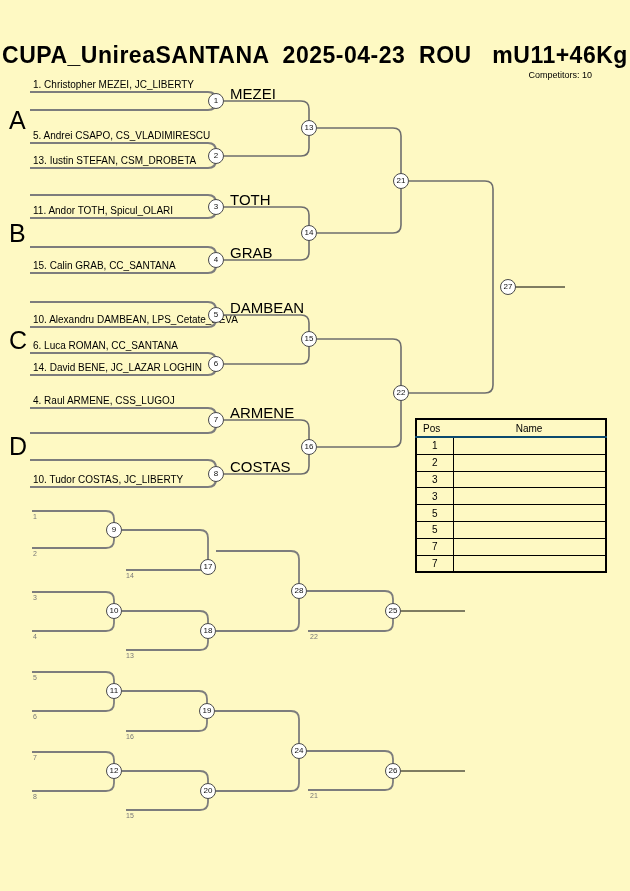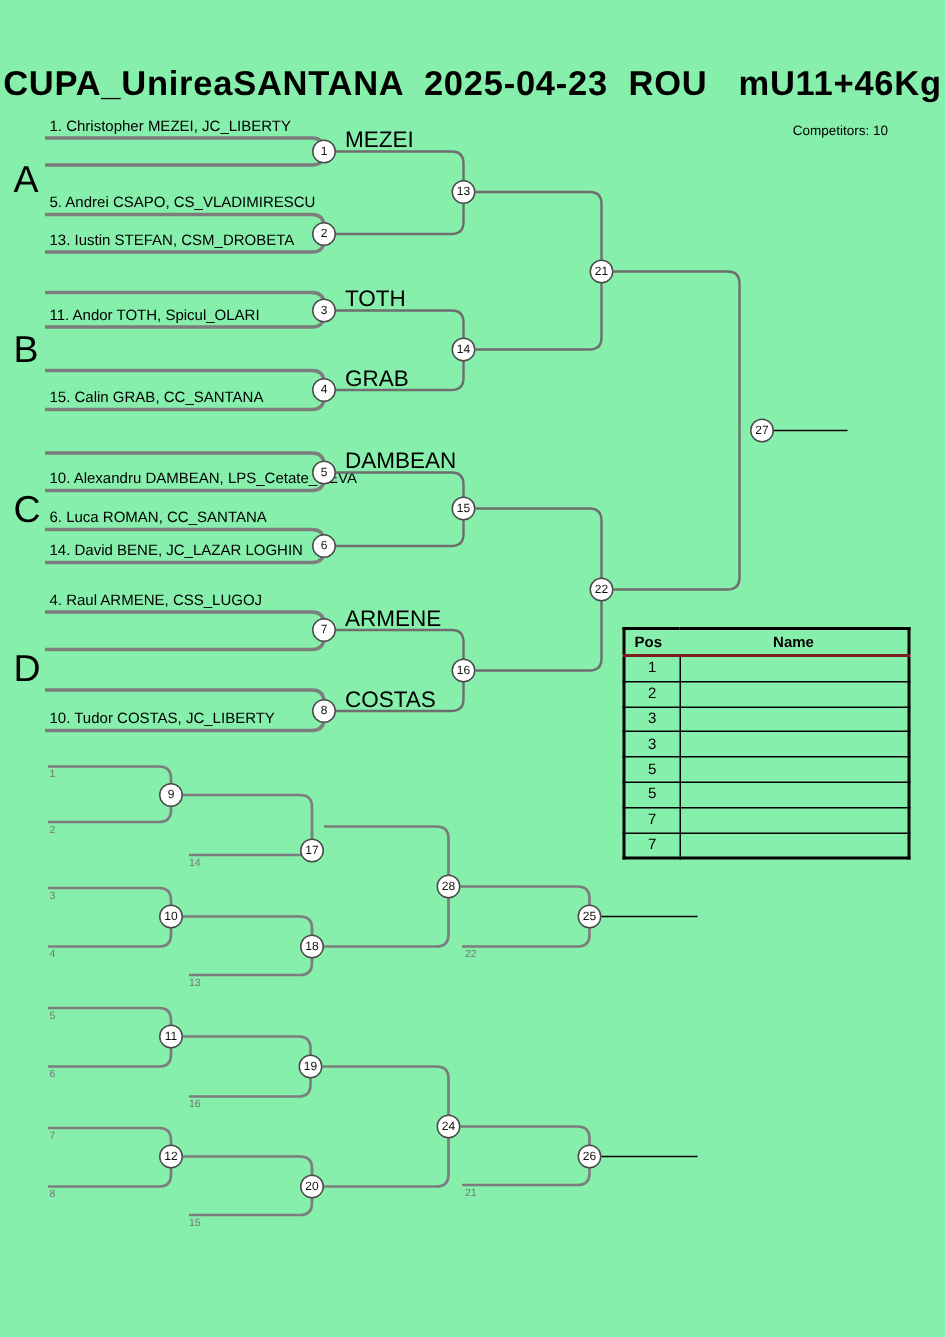--- a/index.html
+++ b/index.html
@@ -1,25 +1,25 @@
 <!DOCTYPE html>
 <html><head>
 <meta charset="utf-8">
 <style>
   html,body { margin:0; padding:0; background:#fff; }
   .page {
-    position:relative; width:630px; height:891px; background:#86efac;
+    position:relative; width:630px; height:891px; background:#fef9c3;
     font-family:"Liberation Sans", sans-serif; color:#000; overflow:hidden;
   }
   .title {
     position:absolute; top:42px; left:0; width:630px; text-align:center;
     font-size:23px; font-weight:bold; white-space:pre; letter-spacing:0.5px;
   }
   .competitors {
-    position:absolute; top:70px; right:38px; font-size:9px; color:#000;margin-top:12px;
+    position:absolute; top:70px; right:38px; font-size:9px; color:#000;
   }
   .section-letter {
     position:absolute; left:9px; font-size:25px; line-height:26px; color:#000;
   }
   .slot-name {
     position:absolute; left:33px; font-size:10px; line-height:11px; white-space:nowrap;
   }
   .winner {
     position:absolute; left:230px; font-size:15px; line-height:11px; white-space:nowrap;
   }
@@ -38,21 +38,21 @@
   .ln-out  { fill:none; stroke:#000; stroke-width:1; }
   .results-title {
     position:absolute; left:415px; top:398px; width:192px; text-align:center;
     font-size:11px; font-weight:bold;
   }
   table.results {
     position:absolute; left:415px; top:418px; width:192px;
     border-collapse:collapse; border:2px solid #000; z-index:2;
   }
   table.results th {
-    font-size:10px; font-weight:bold; height:16px; border-bottom:2px solid #7f1d1d; padding:0;
+    font-size:10px; font-weight:normal; height:16px; border-bottom:2px solid #0c4a6e; padding:0;
   }
   table.results th.pos { text-align:left; padding-left:6px; width:30px; }
   table.results th.name { text-align:center; }
   table.results td {
     font-size:10px; height:15.8px; border-bottom:1px solid #000; padding:0;
   }
   table.results td.pos { text-align:center; width:30px; border-right:1px solid #000; }
   table.results td.name { padding-left:6px; }
 </style>
 </head>

